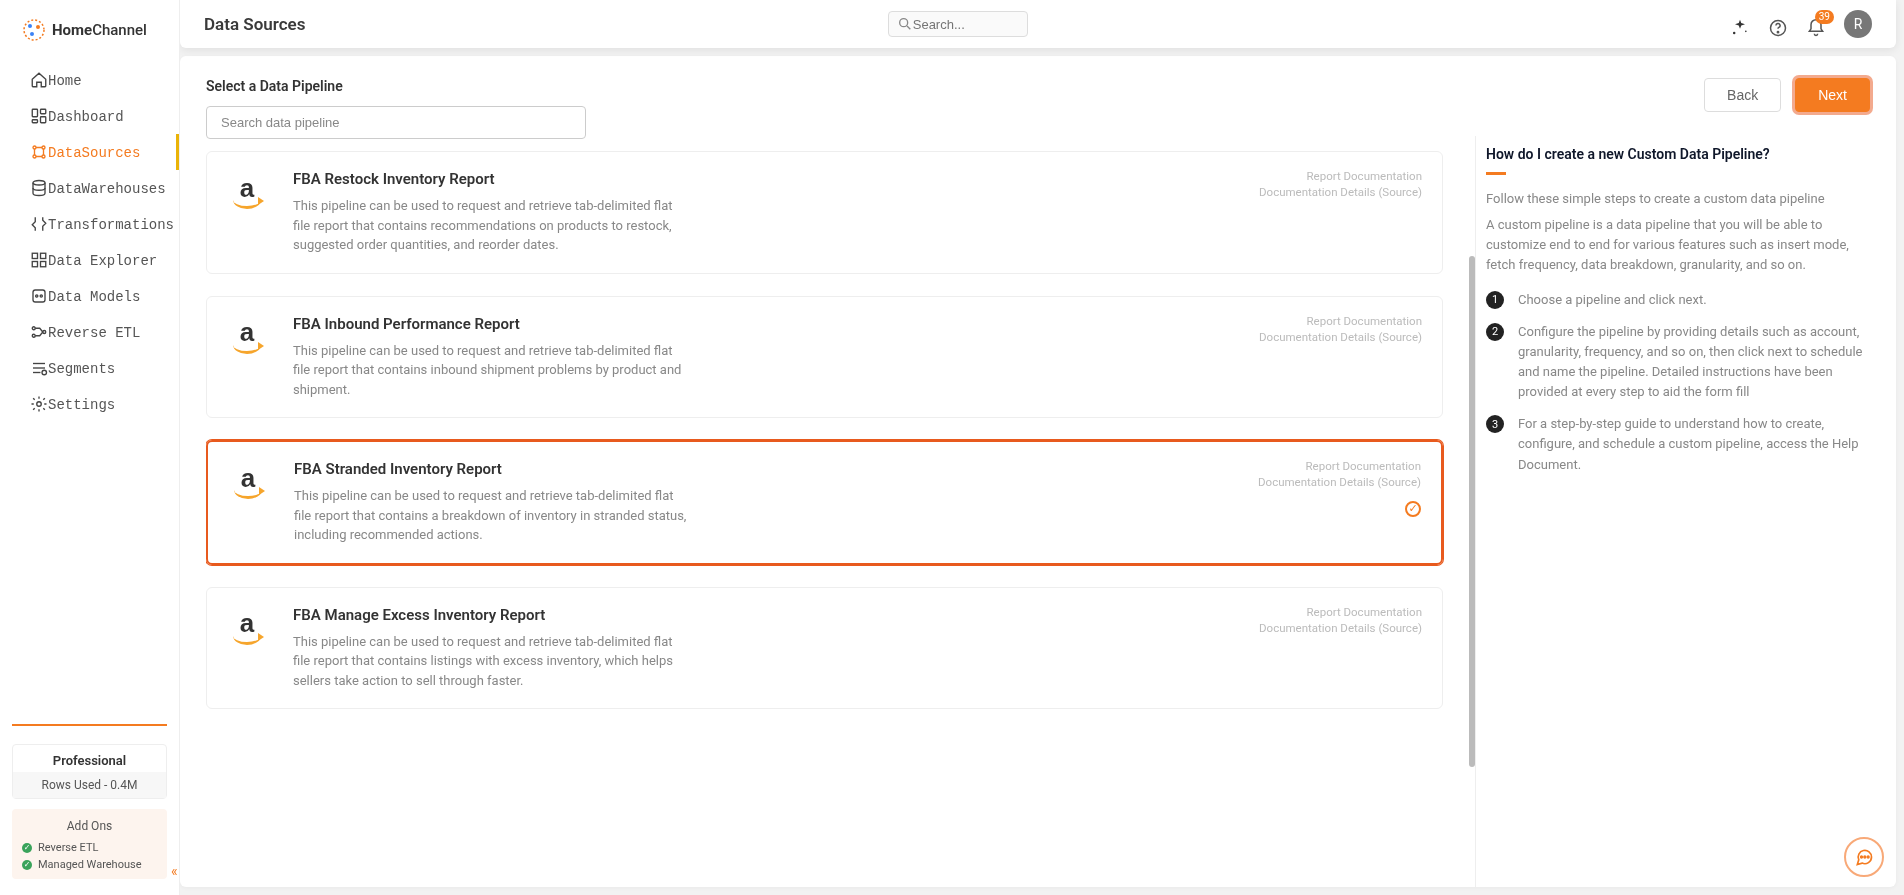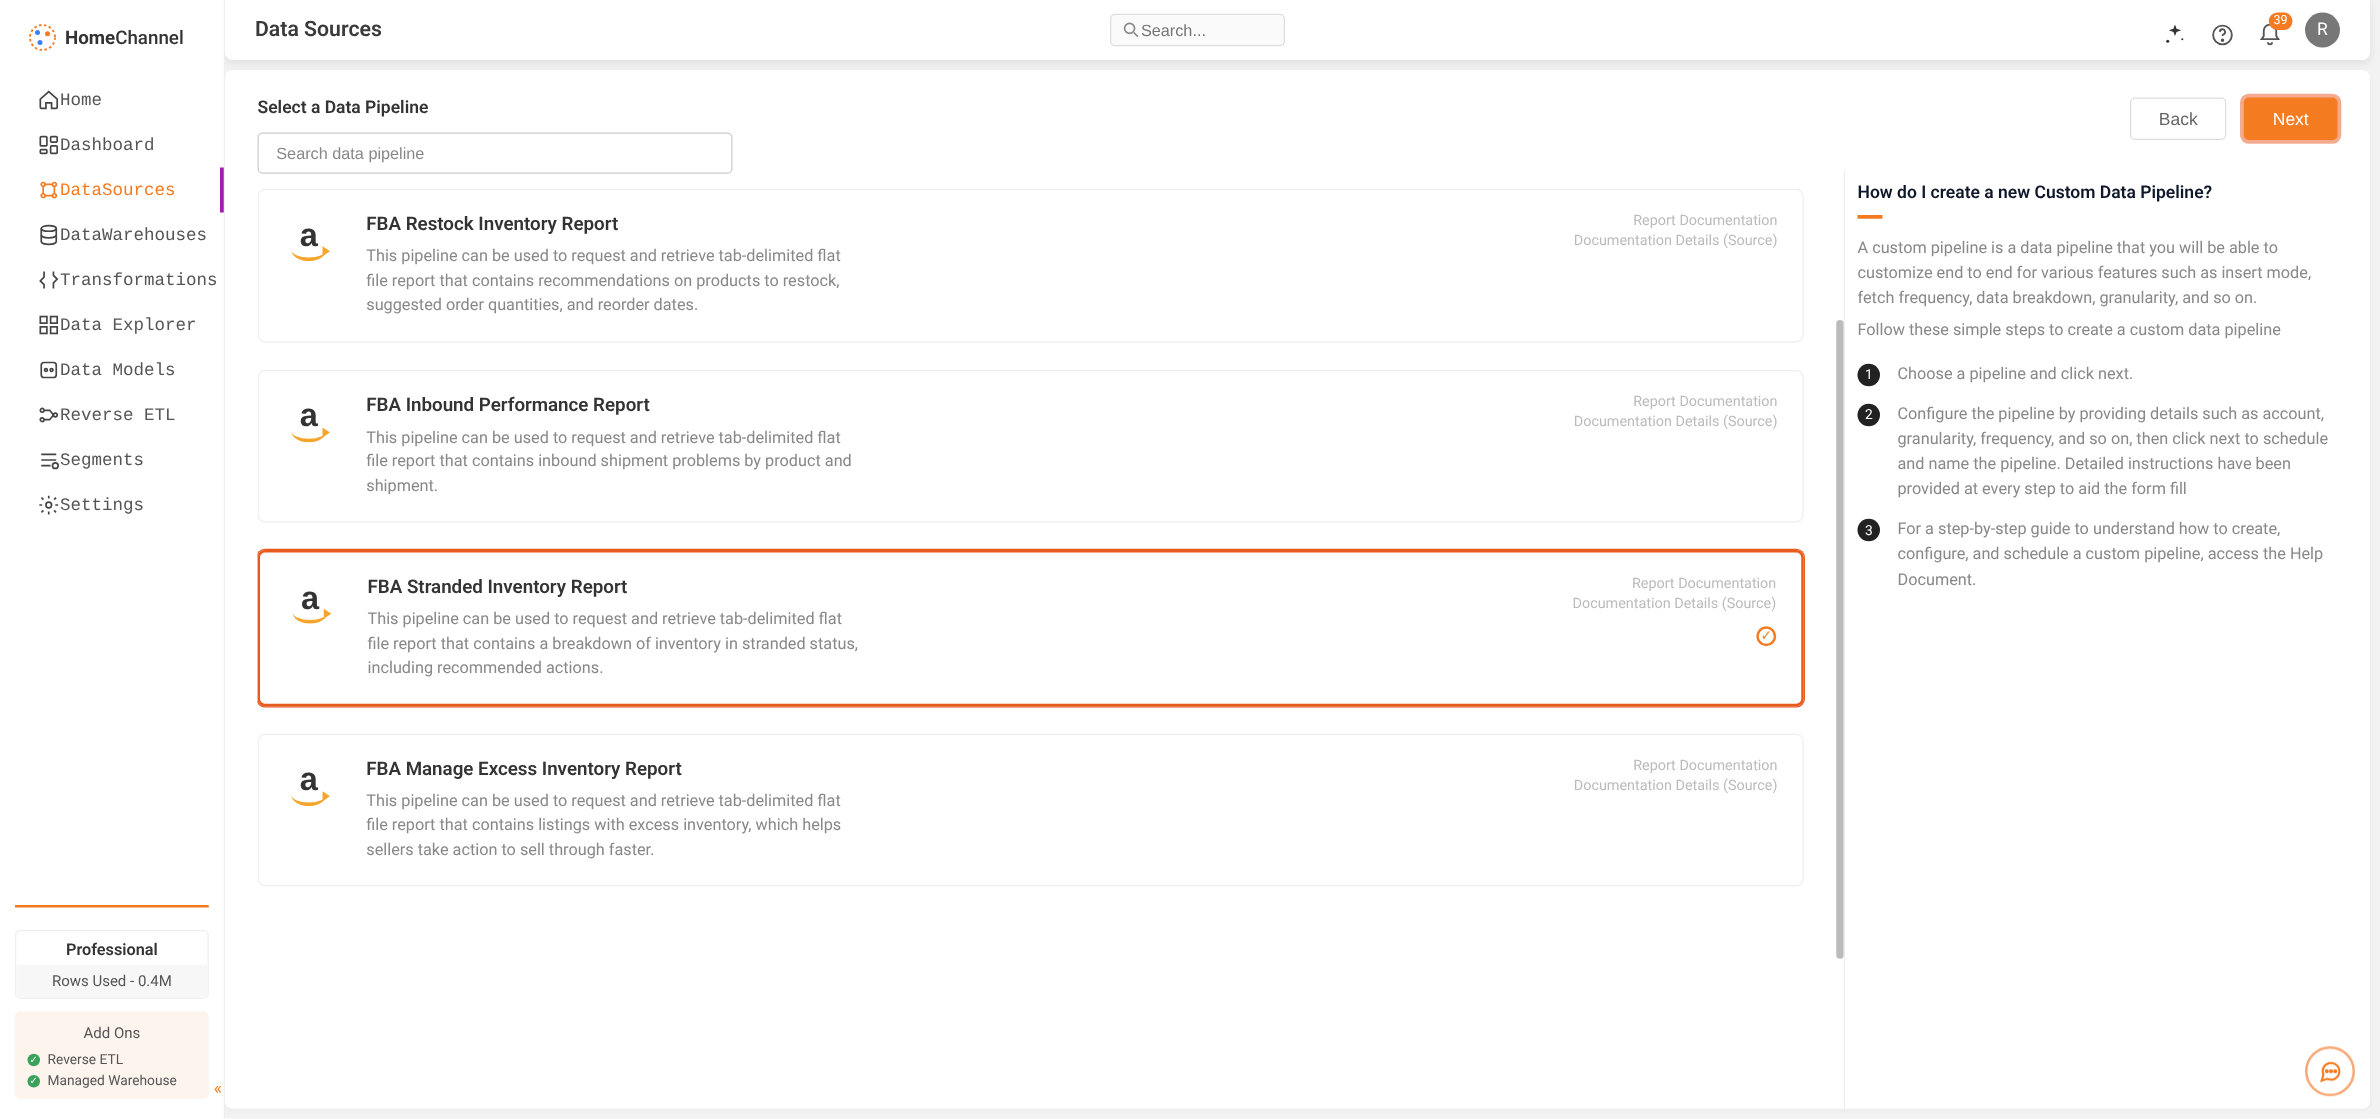--- a/index.html
+++ b/index.html
@@ -8,21 +8,21 @@
 
   
   .sidebar { width: 180px; min-width: 180px; border-right: 1px solid #eee; display: flex; flex-direction: column; position: relative; }
   .logo { padding: 18px 12px 12px 22px; display: flex; align-items: center; gap: 6px; }
   .logo-icon { width: 24px; height: 24px; }
   .logo-text { font-size: 15px; font-weight: 500; color: #333; }
   .logo-text b { font-weight: 700; }
   .nav { list-style: none; margin-top: 8px; }
   .nav-item { display: flex; align-items: flex-end; padding: 9px 0 9px 30px; font-size: 14px; color: #555; cursor: pointer; font-family: Liberation Mono, monospace; }
   .nav-item .nav-icon { width: 18px; height: 18px; color: #444; display:flex; align-items:center; justify-content:center; }
-  .nav-item.active { color: #f47b20; border-right: 3px solid #a21caf; }
+  .nav-item.active { color: #f47b20; border-right: 3px solid #eab308; }
   .nav-item.active .nav-icon { color: #f47b20; }
 
   .plan-box { margin: auto 12px 16px 12px; }
   .plan-divider { height: 2px; background: #f47b20; margin-bottom: 18px; width: 100%; }
   .plan-card { background: #fff; border: 1px solid #eee; border-radius: 4px; text-align: center; font-size: 12px; color: #555; }
   .plan-title { font-weight: 600; font-size: 13px; color: #333; padding: 8px 0 4px; }
   .plan-rows { background: #f7f7f7; padding: 6px 0; font-size: 12px; }
   .addons-card { margin-top: 10px; background: #fdf4ee; border-radius: 4px; padding: 6px 10px; font-size: 11px; color:#555; }
   .addons-title { text-align:center; font-size:12px; padding:4px 0 6px;}
   .addons-row { display:flex; align-items:center; gap:6px; padding:2px 0; }
@@ -344,22 +344,22 @@
         </div>
       </div>
       <div class="scroll-indicator"></div>
     </div>
 
     <div class="content-divider"></div>
 
     <div class="content-right">
       <div class="help-title">How do I create a new Custom Data Pipeline?</div>
       <div class="help-divider"></div>
+      <p class="help-text">Follow these simple steps to create a custom data pipeline</p>
       <p class="help-text">A custom pipeline is a data pipeline that you will be able to customize end to end for various features such as insert mode, fetch frequency, data breakdown, granularity, and so on.</p>
-      <p class="help-text">Follow these simple steps to create a custom data pipeline</p>
       <ol class="steps">
         <li>
             <span class="step-num">1</span>
             <span>Choose a pipeline and click next.</span>
           </li>
         <li>
             <span class="step-num">2</span>
             <span>Configure the pipeline by providing details such as account, granularity, frequency, and so on, then click next to schedule and name the pipeline. Detailed instructions have been provided at every step to aid the form fill</span>
           </li>
         <li>

